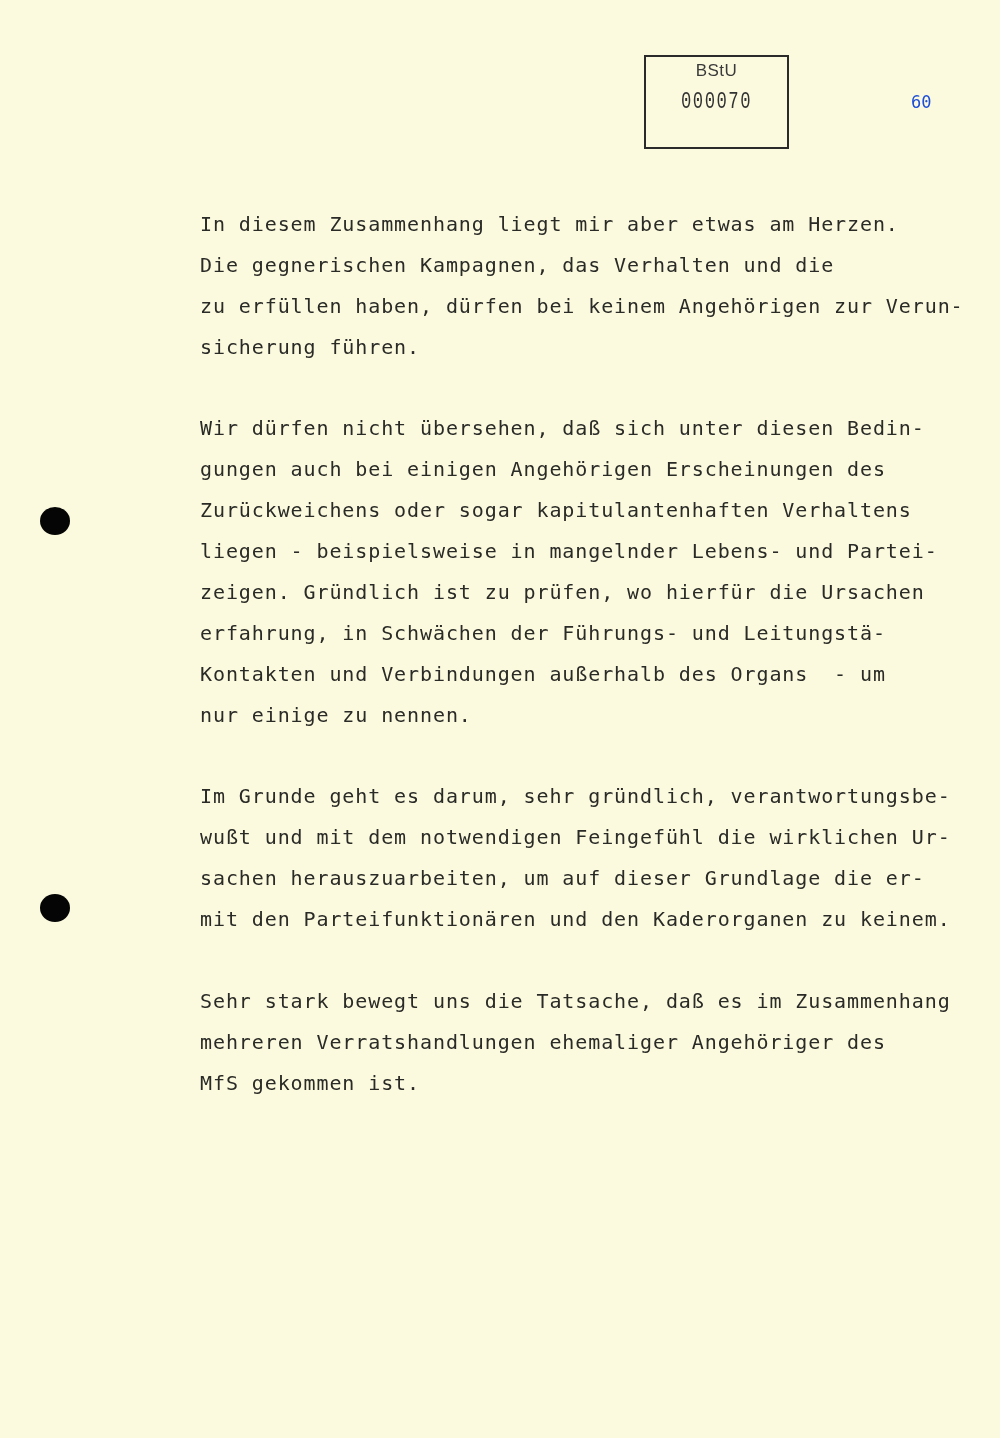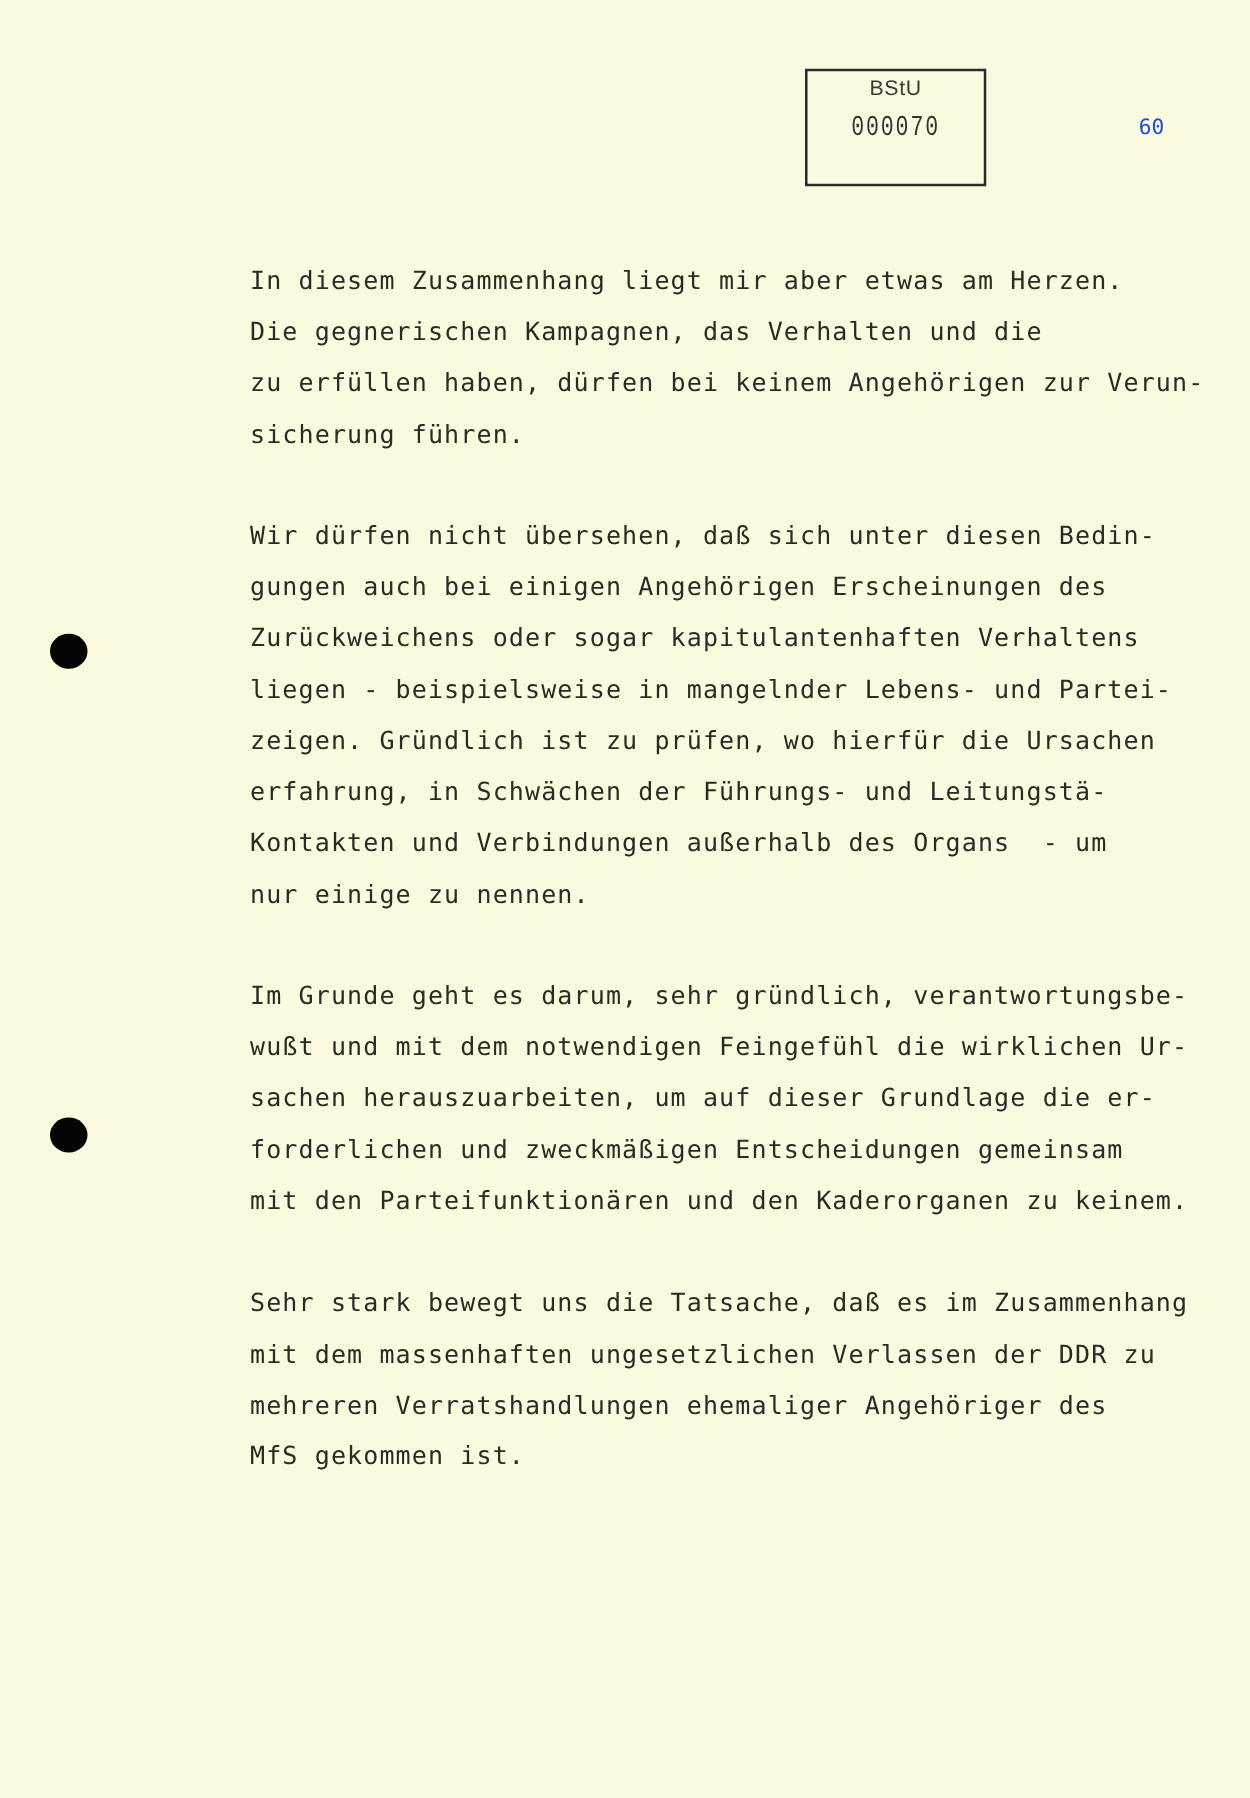--- a/index.html
+++ b/index.html
@@ -72,22 +72,20 @@
     <span class="line">liegen - beispielsweise in mangelnder Lebens- und Partei-</span>
     <span class="line">zeigen. Gründlich ist zu prüfen, wo hierfür die Ursachen</span>
     <span class="line">erfahrung, in Schwächen der Führungs- und Leitungstä-</span>
     <span class="line">Kontakten und Verbindungen außerhalb des Organs  - um</span>
     <span class="line">nur einige zu nennen.</span>
   </div>
   <div class="para">
     <span class="line">Im Grunde geht es darum, sehr gründlich, verantwortungsbe-</span>
     <span class="line">wußt und mit dem notwendigen Feingefühl die wirklichen Ur-</span>
     <span class="line">sachen herauszuarbeiten, um auf dieser Grundlage die er-</span>
-    <span class="line">forderlichen und zweckmäßigen Entscheidungen gemeinsam</span>
     <span class="line">mit den Parteifunktionären und den Kaderorganen zu keinem.</span>
   </div>
   <div class="para">
     <span class="line">Sehr stark bewegt uns die Tatsache, daß es im Zusammenhang</span>
-    <span class="line">mit dem massenhaften ungesetzlichen Verlassen der DDR zu</span>
     <span class="line">mehreren Verratshandlungen ehemaliger Angehöriger des</span>
     <span class="line">MfS gekommen ist.</span>
   </div>
 </div>
 
 </body></html>

